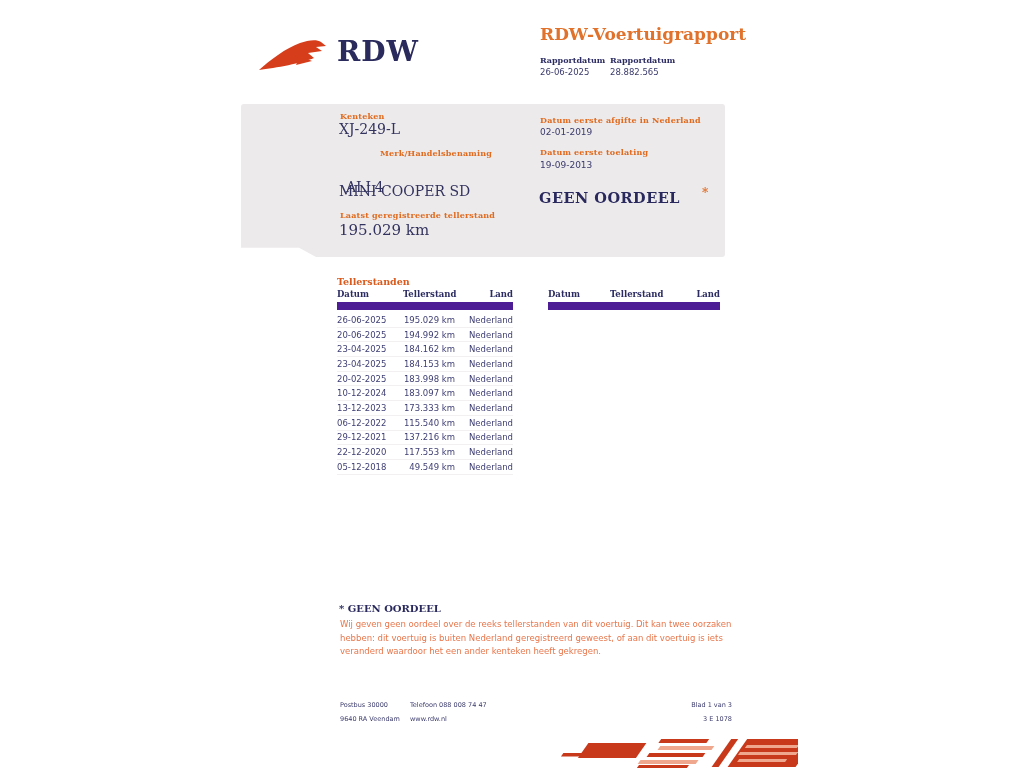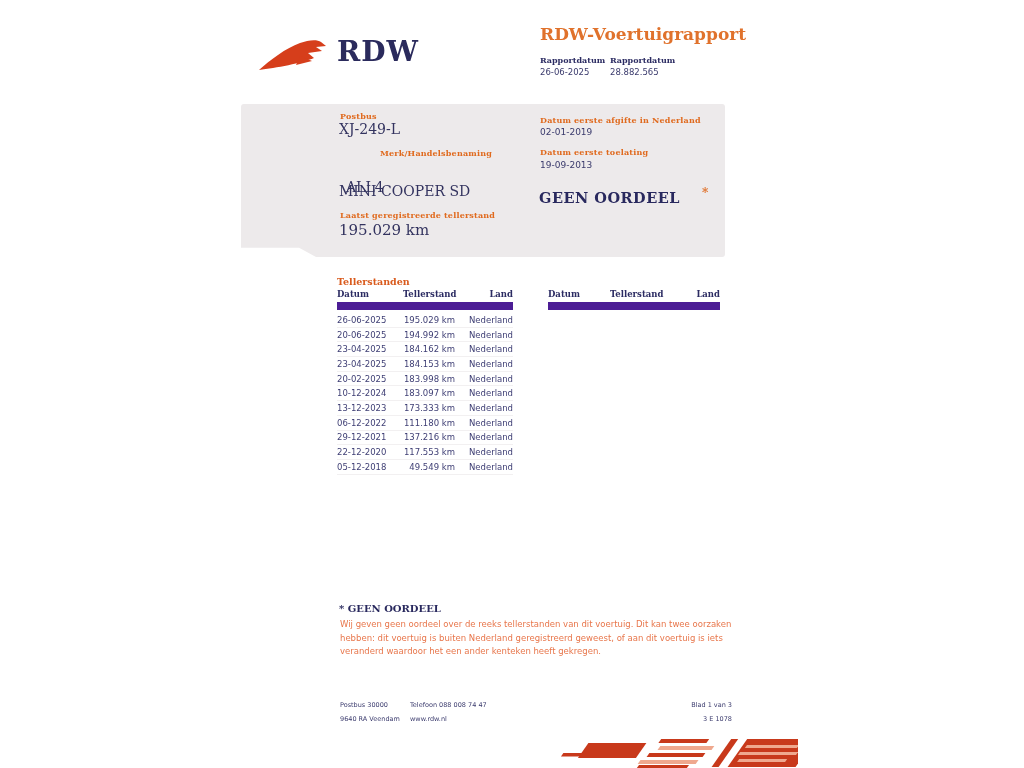--- a/index.html
+++ b/index.html
@@ -65,21 +65,21 @@
 
 <div class="abs report-title">RDW-Voertuigrapport</div>
 
 <div class="abs meta-label" style="left:540px; top:55px;">Rapportdatum</div>
 <div class="abs meta-label" style="left:610px; top:55px;">Rapportdatum</div>
 <div class="abs meta-value" style="left:540px; top:67px;">26-06-2025</div>
 <div class="abs meta-value" style="left:610px; top:67px;">28.882.565</div>
 
 <div class="abs panel"></div>
 
-<div class="abs field-label" style="left:340px; top:111px;">Postbus</div>
+<div class="abs field-label" style="left:340px; top:111px;">Kenteken</div>
 <div class="abs field-value-lg" style="left:339px; top:121px;">XJ-249-L</div>
 
 <div class="abs field-label" style="left:356px; top:148px;margin-left:24px;">Merk/Handelsbenaming</div>
 <div class="abs field-value-lg" style="left:339px; top:159px;margin-top:24px;">MINI COOPER SD</div>
 <div class="abs field-value-lg" style="left:339px; top:179px;margin-left:7px;">ALL4</div>
 
 <div class="abs field-label" style="left:340px; top:210px;">Laatst geregistreerde tellerstand</div>
 <div class="abs field-value-lg" style="left:339px; top:221px; font-size:15px;">195.029 km</div>
 
 <div class="abs field-label" style="left:540px; top:115px;">Datum eerste afgifte in Nederland</div>
@@ -130,21 +130,21 @@
         <span class="tcell c1">183.097 km</span>
         <span class="tcell c2">Nederland</span>
       </div>
       <div class="trow">
         <span class="tcell c0">13-12-2023</span>
         <span class="tcell c1">173.333 km</span>
         <span class="tcell c2">Nederland</span>
       </div>
       <div class="trow">
         <span class="tcell c0">06-12-2022</span>
-        <span class="tcell c1">111.180 km</span>
+        <span class="tcell c1">115.540 km</span>
         <span class="tcell c2">Nederland</span>
       </div>
       <div class="trow">
         <span class="tcell c0">29-12-2021</span>
         <span class="tcell c1">137.216 km</span>
         <span class="tcell c2">Nederland</span>
       </div>
       <div class="trow">
         <span class="tcell c0">22-12-2020</span>
         <span class="tcell c1">117.553 km</span>

